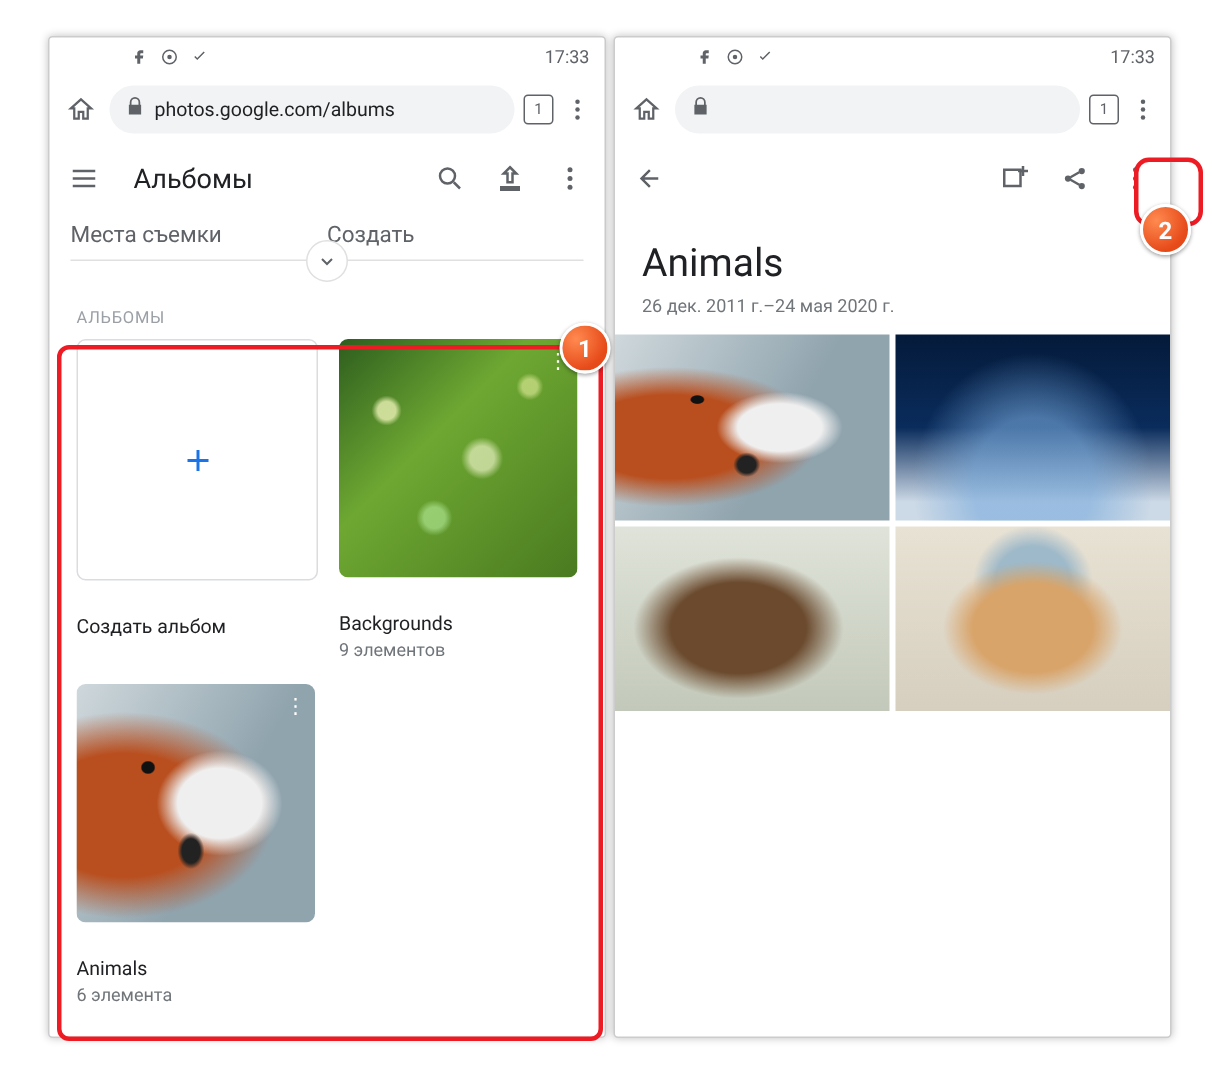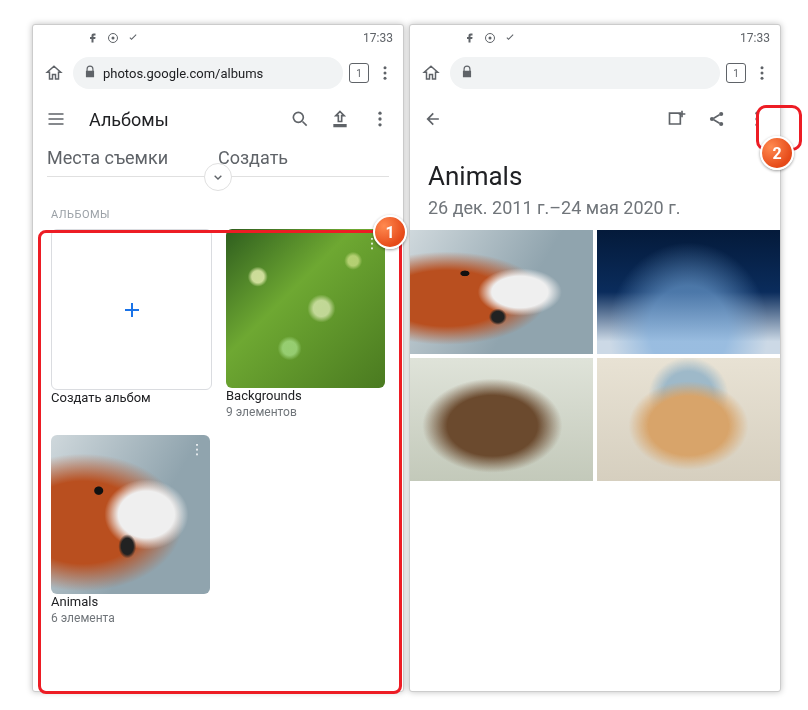--- a/index.html
+++ b/index.html
@@ -82,21 +82,21 @@
 }
 .app-bar-left { display:flex; align-items:center; gap:22px; }
 .app-title { font-size: 18px; color: #202124; }
 .app-spacer { flex: 1; }
 .app-icon { width: 22px; height: 22px; display:flex; align-items:center; justify-content:center; }
 .app-icon svg { width: 20px; height: 20px; fill: #5f6368; }
 
 .section-tabs {
   display: flex;
   padding: 4px 14px 2px;
-  font-size: 18px;
+  font-size: 15px;
   color: #5f6368;
 }
 .tab-item { flex: 1; padding-bottom: 6px; }
 .divider-chev {
   position: relative;
   height: 18px;
   padding: 0 14px;
 }
 .divider-line {
   position:absolute; top:0; left:14px; right:14px;
@@ -157,21 +157,21 @@
 }
 .thumb-create {
   border: 1px solid #dadce0;
   display:flex; align-items:center; justify-content:center;
 }
 .thumb-create svg { width: 24px; height: 24px; fill: #1a73e8; }
 .thumb-more {
   position:absolute; top:6px; right:6px;
   color:#fff; font-size:14px;
 }
-.album-title { font-size: 13px; color:#202124; margin-top:0; }
+.album-title { font-size: 13px; color:#202124; margin-top:24px; }
 .album-count { font-size: 12px; color:#70757a; margin-top:2px; }
 
 
 .tex-bokeh {
   background: radial-gradient(circle at 20% 30%, rgba(255,255,200,0.7) 0 6px, transparent 10px),
               radial-gradient(circle at 60% 50%, rgba(255,255,220,0.6) 0 8px, transparent 14px),
               radial-gradient(circle at 80% 20%, rgba(255,255,180,0.5) 0 5px, transparent 9px),
               radial-gradient(circle at 40% 75%, rgba(200,255,180,0.5) 0 7px, transparent 12px),
               linear-gradient(135deg, #2e5d1e, #6ea832 40%, #4a7a20);
 }
@@ -202,21 +202,21 @@
 }
 .back-row {
   height: 48px; display:flex; align-items:center;
   padding: 0 12px; gap: 18px;
 }
 .back-row .app-spacer { flex:1; }
 .album-h {
   padding: 18px 18px 8px;
 }
 .album-h h1 { margin:0; font-size: 26px; font-weight: 400; color:#202124; }
-.album-h .range { font-size: 18px; color:#70757a; margin-top: 6px; }
+.album-h .range { font-size: 12px; color:#70757a; margin-top: 6px; }
 
 .photo-grid {
   display: grid;
   grid-template-columns: 1fr 1fr;
   gap: 4px;
   padding: 4px 0 0;
 }
 .photo {
   aspect-ratio: 1.48;
   width: 100%;

